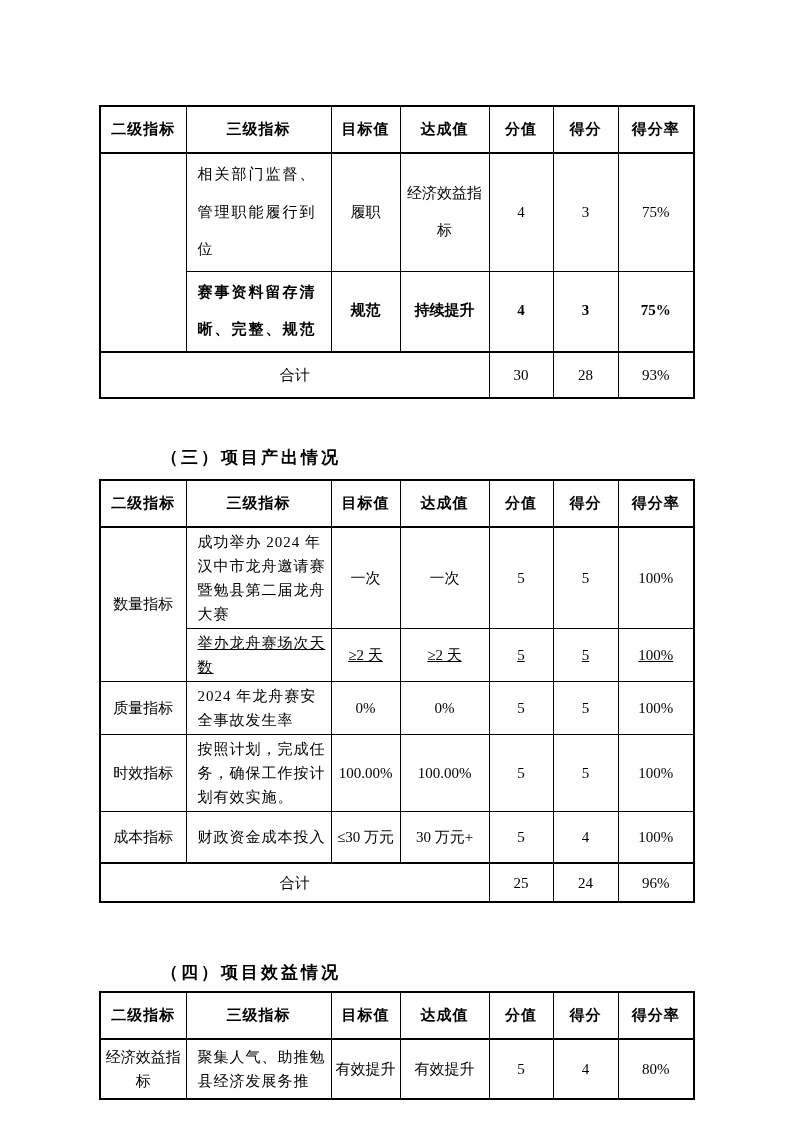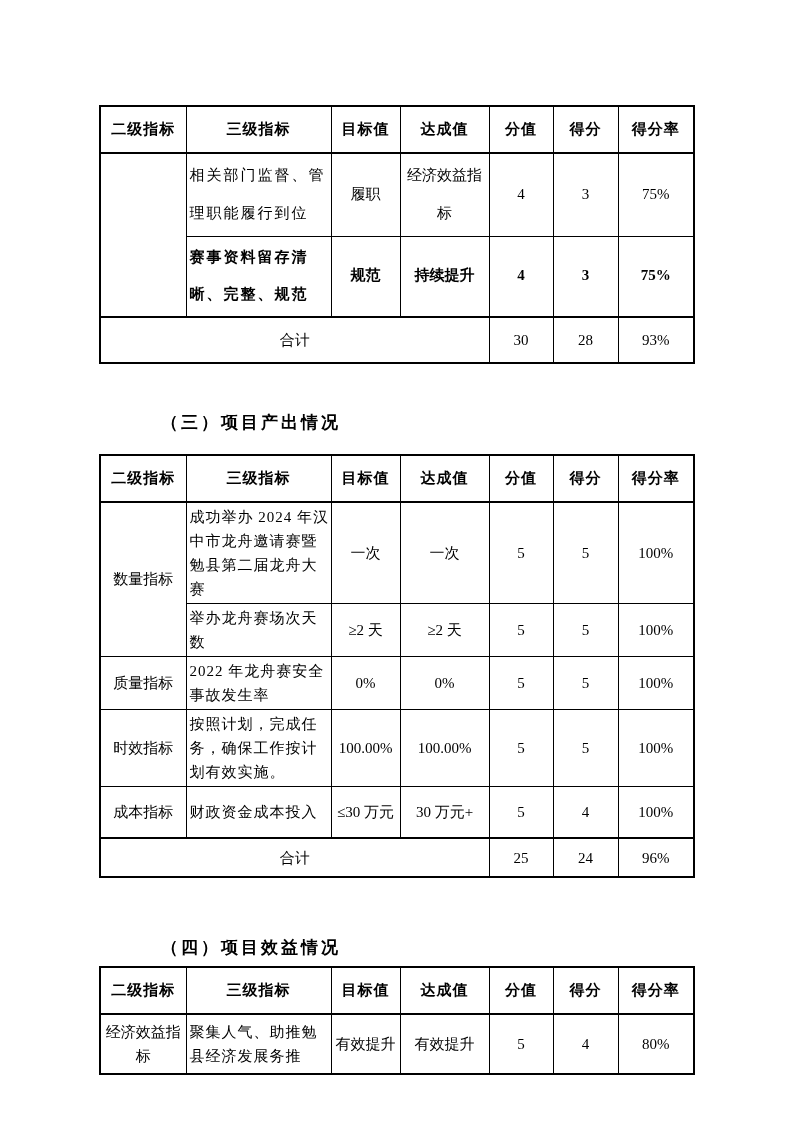--- a/index.html
+++ b/index.html
@@ -36,50 +36,50 @@
     font-size: 15px;
     letter-spacing: 1px;
     height: 41px;
   }
   .tbl td {
     font-size: 15px;
     line-height: 1.6;
   }
   td.l3 {
     text-align: left;
-    padding-left: 3px;
+    padding-left: 11px;
     padding-right: 1px;
     letter-spacing: 1px;
   }
   
   .t1 td { line-height: 2.5; }
   .t1 td.l3 { letter-spacing: 2px; }
   .total-row td { border-top: 2px solid #000; line-height: 1.6; }
   .total-row td.total-label { text-align: center; }
 
   
   .h83 { height: 83px; }
   .h78 { height: 78px; font-weight: bold; }
   .h46 { height: 46px; }
   .h95 { height: 95px; }
-  .h53 { height: 53px; }
+  .h53 { height: 53px; text-decoration: underline; }
   .h51 { height: 51px; }
   .h74 { height: 74px; }
   .h52 { height: 52px; }
   .h39 { height: 39px; }
   .h60 { height: 60px; }
 
   .section-title {
     font-family: "Liberation Serif", serif;
     font-weight: bold;
     font-size: 17px;
     letter-spacing: 3px;
     padding-left: 62px;
   }
-  .title-3 { margin-top: 47px; margin-bottom: 20px; }
+  .title-3 { margin-top: 47px; margin-bottom: 10px; }
   .title-4 { margin-top: 58px; margin-bottom: 7px; }
 </style>
 </head>
 <body>
 
 <div class="page">
   <div class="content">
 
     <table class="tbl t1">
       <colgroup>
@@ -165,21 +165,21 @@
         <tr class="h53">
           <td class="l3">举办龙舟赛场次天数</td>
           <td>≥2 天</td>
           <td>≥2 天</td>
           <td>5</td>
           <td>5</td>
           <td>100%</td>
         </tr>
         <tr class="h51">
           <td>质量指标</td>
-          <td class="l3">2022 年龙舟赛安全事故发生率</td>
+          <td class="l3">2024 年龙舟赛安全事故发生率</td>
           <td>0%</td>
           <td>0%</td>
           <td>5</td>
           <td>5</td>
           <td>100%</td>
         </tr>
         <tr class="h74">
           <td>时效指标</td>
           <td class="l3">按照计划，完成任务，确保工作按计划有效实施。</td>
           <td>100.00%</td>

